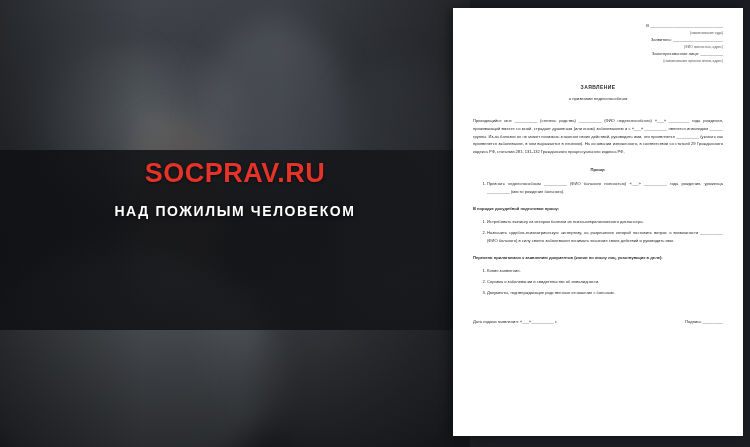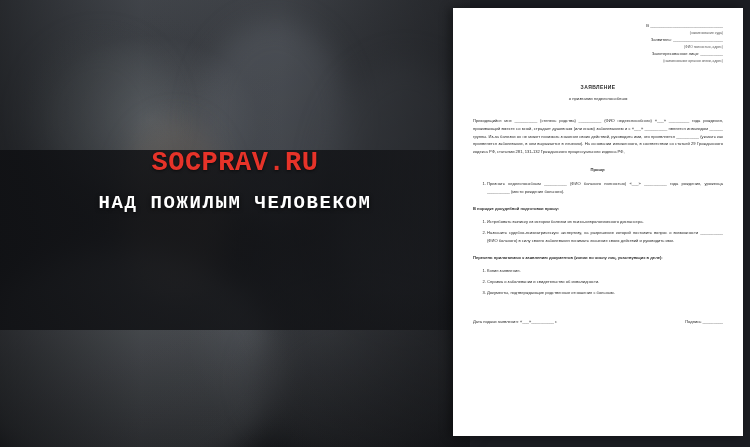--- a/index.html
+++ b/index.html
@@ -48,45 +48,44 @@
   
   .text-scrim {
     position: absolute;
     left: 0; top: 150px;
     width: 470px; height: 180px;
     background: linear-gradient(90deg, rgba(15,16,19,0.86) 0%, rgba(15,16,19,0.80) 70%, rgba(15,16,19,0.55) 100%);
   }
   
   .overlay-text {
     position: absolute;
-    left: 0; top: 148px;
+    left: 0; top: 158px;
     width: 470px;
     text-align: center;
     z-index: 6;
-    font-family: Liberation Mono, monospace;
   }
   .brand {
     color: #e63329;
     font-size: 27px;
     font-weight: bold;
     letter-spacing: 0.5px;
     margin: 0 0 14px 0;
     text-shadow: 0 1px 3px rgba(0,0,0,0.6);
   }
   .headline {
     color: #ffffff;
     font-size: 31px;
     font-weight: bold;
     letter-spacing: 1.2px;
     margin: 0 0 11px 0;
     text-shadow: 0 1px 4px rgba(0,0,0,0.7);
   }
   .subhead {
     color: #ffffff;
-    font-size: 19px;
+    font-size: 14px;
     font-weight: bold;
     letter-spacing: 1.6px;
     margin: 14px;
     text-shadow: 0 1px 4px rgba(0,0,0,0.7);
   }
   
   .doc-wrap {
     position: absolute;
     left: 453px; top: 8px;
     width: 290px; height: 428px;

